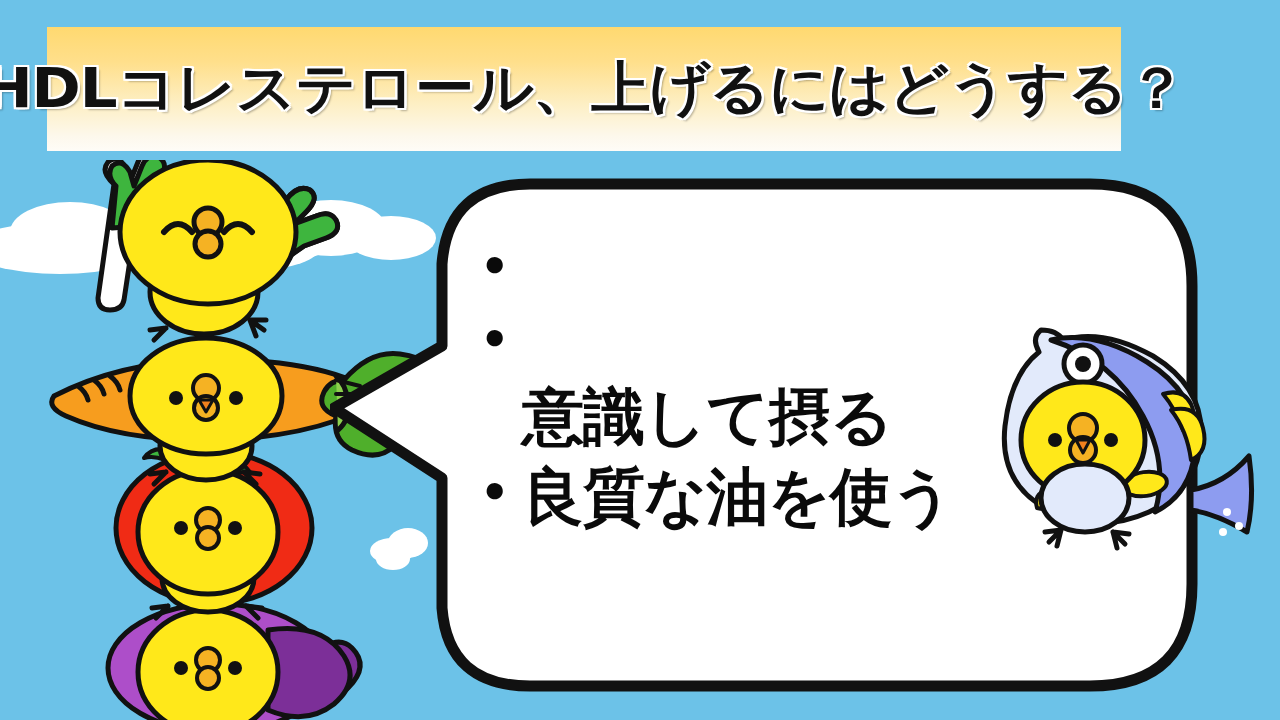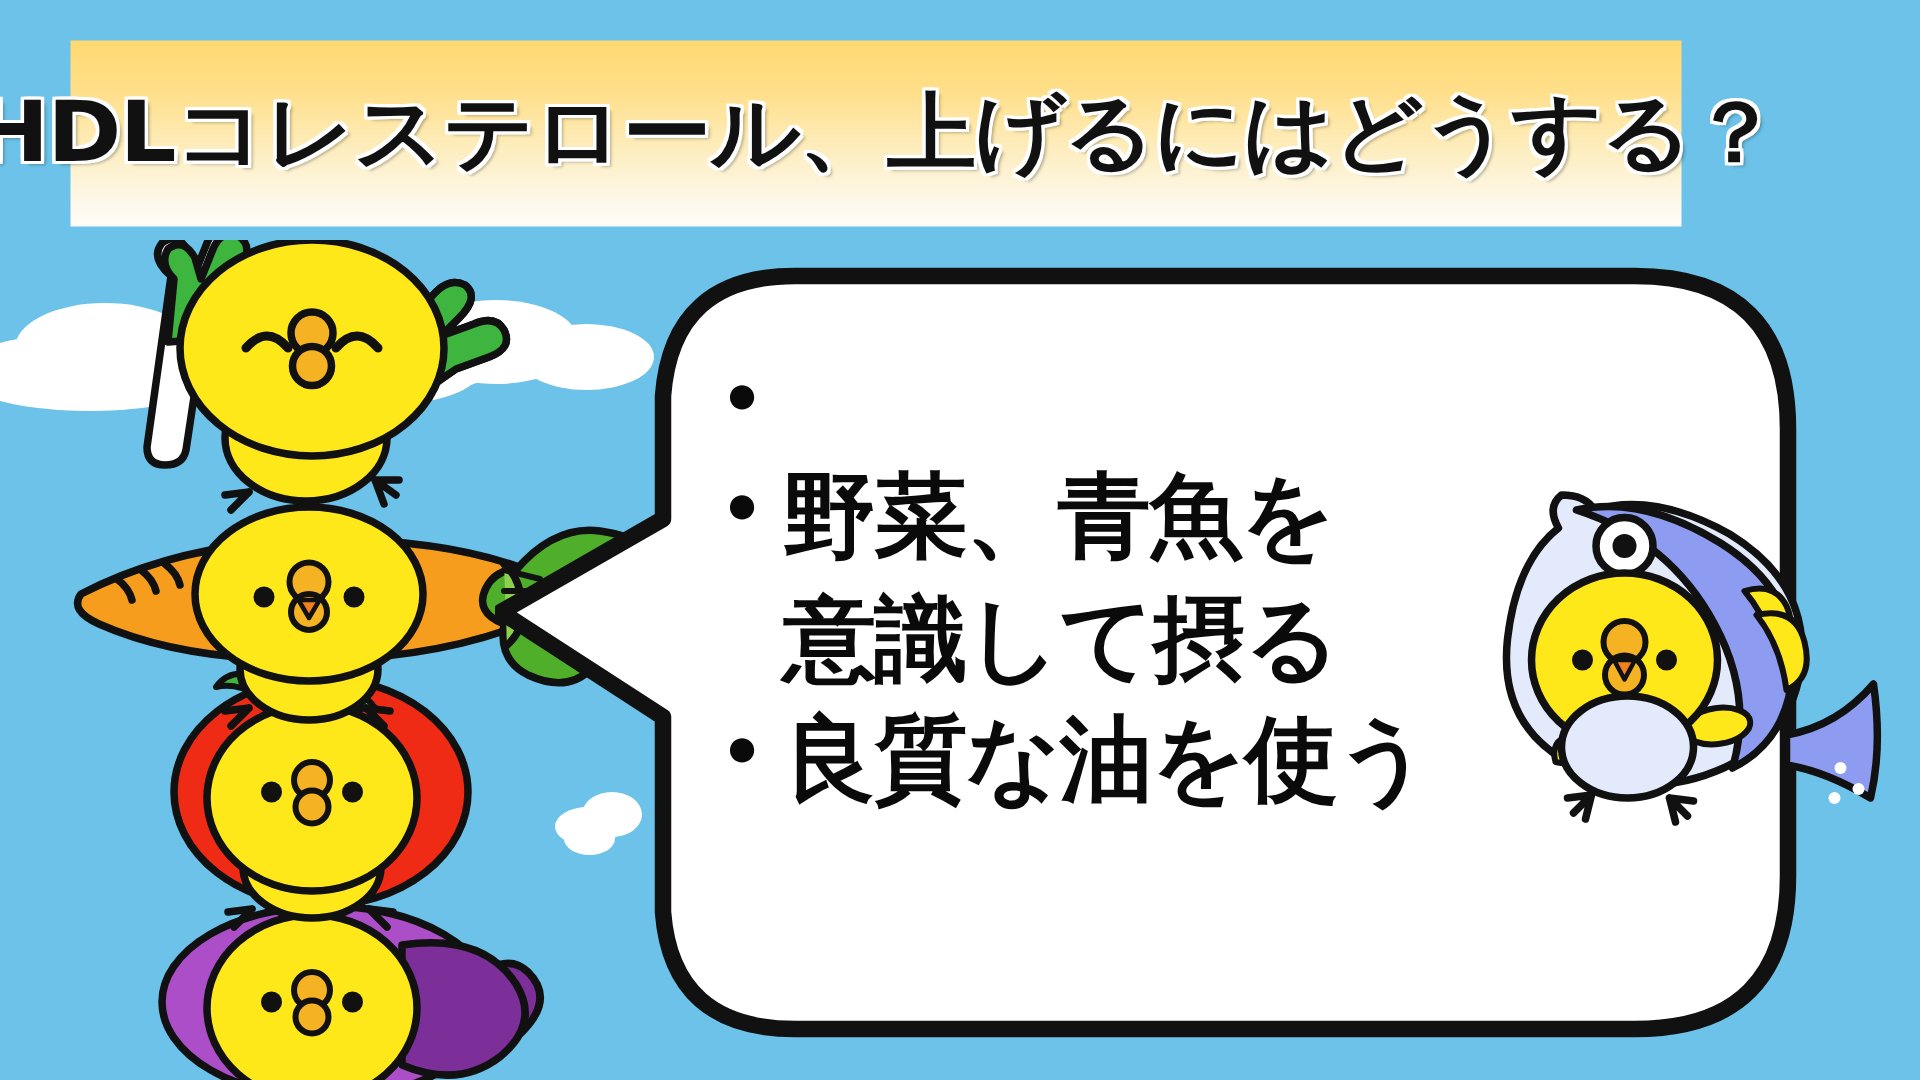--- a/index.html
+++ b/index.html
@@ -65,21 +65,21 @@
     margin-bottom:20px;
   }
   .bline .bullet{
     flex:0 0 auto;
     width:42px;
     font-size:46px;
     line-height:1.15;
     text-align:left;
   }
   .bline .btxt{ flex:0 0 auto; }
-  .bline.cont{ margin-bottom:18px; }
+  .bline.cont{ margin-bottom:18px;font-family:Liberation Serif, serif; }
   .bline.cont .bullet{ visibility:hidden; }
 
   
   .art{ position:absolute; z-index:15; }
   #chicks-left{ left:18px; top:160px; }
   #fish-right{ left:995px; top:322px; z-index:25; }
 </style>
 </head>
 <body>
 
@@ -207,21 +207,20 @@
         Q 118 6 200 6
         Z" fill="#ffffff" stroke="#111111" stroke-width="11" stroke-linejoin="round"></path>
     </svg>
 
     <div id="bubble-text">
       <div class="bline">
         <span class="bullet">•</span>
       </div>
       <div class="bline">
         <span class="bullet">•</span>
-        <span class="btxt">野菜、青魚を</span>
       </div>
       <div class="bline cont">
         <span class="bullet">•</span>
         <span class="btxt">意識して摂る</span>
       </div>
       <div class="bline">
         <span class="bullet">•</span>
         <span class="btxt">良質な油を使う</span>
       </div>
     </div>

